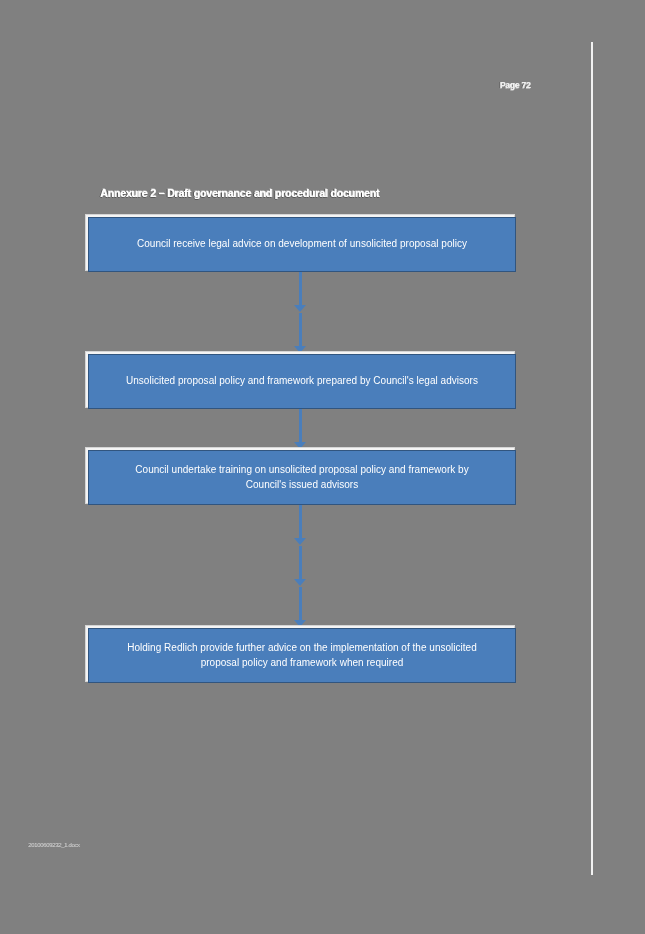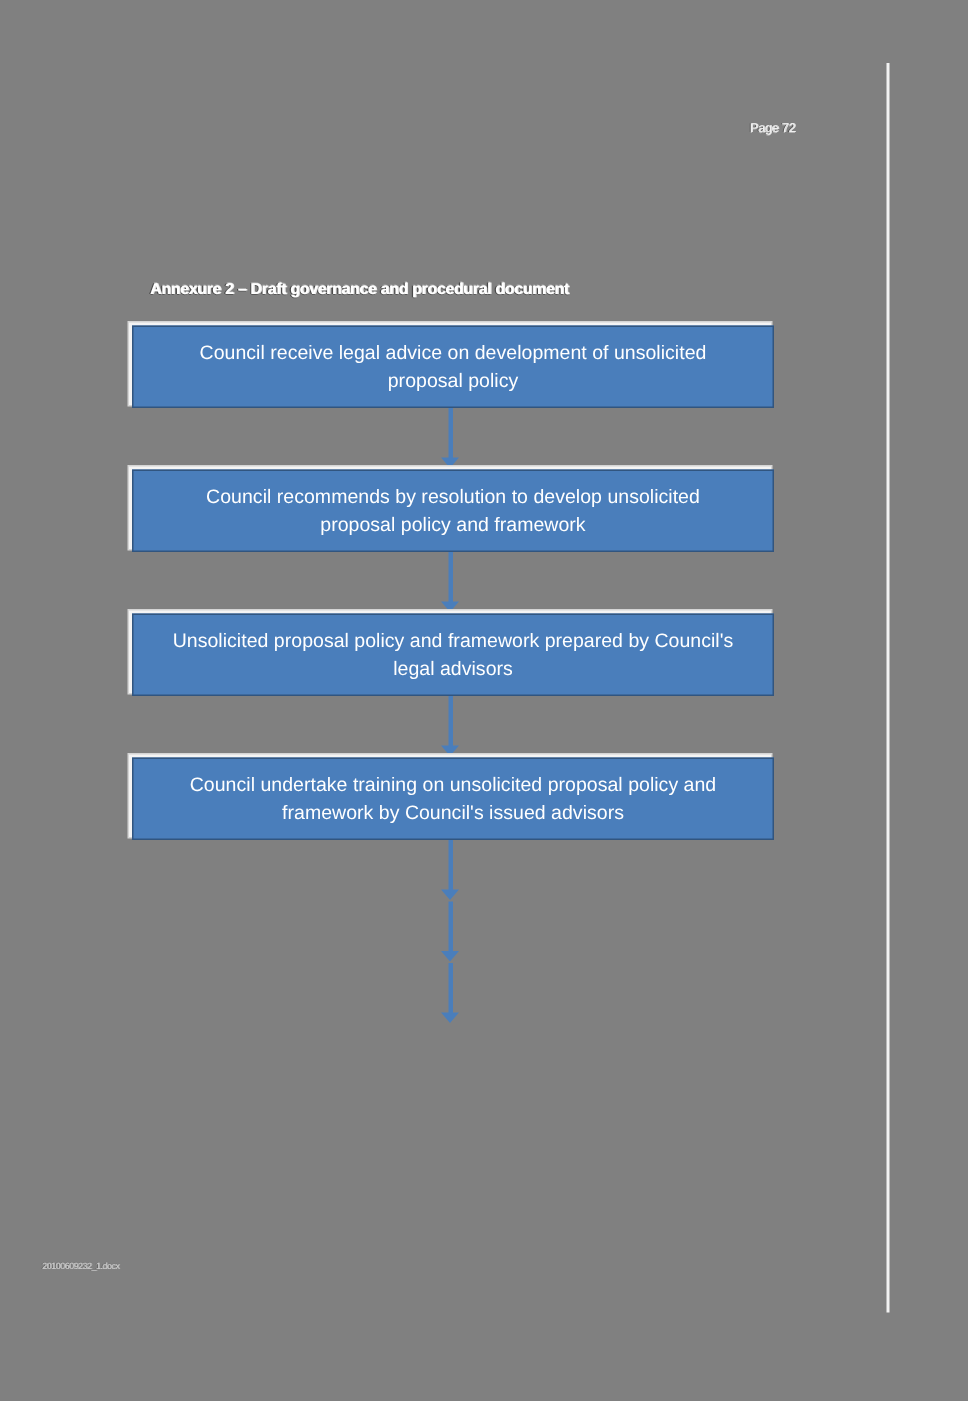--- a/index.html
+++ b/index.html
@@ -35,21 +35,21 @@
   }
 
   
   .page-number {
     position: absolute;
     left: 470px;
     top: 80px;
     width: 90px;
     text-align: center;
     font-size: 8.5px;
-    font-weight: normal;
+    font-weight: bold;
     color: #efefef;
     letter-spacing: -0.2px;
     text-shadow:
        0.7px 0 0 rgba(255,255,255,0.75),
       -0.7px 0 0 rgba(60,60,60,0.65),
        0 0.6px 0 rgba(255,255,255,0.4);
     white-space: nowrap;
   }
 
   
@@ -92,21 +92,21 @@
     box-shadow:
       -2px -2px 0 0 #f4f4f4,
       -2px -2px 0 1px #d5d5d5;
     display: flex;
     align-items: center;
     justify-content: center;
     padding: 4px 26px;
   }
 
   .flow-box-text {
-    font-size: 13px;
+    font-size: 10px;
     line-height: 1.45;
     color: #ffffff;
     text-align: center;
     letter-spacing: 0.02px;
   }
 
   
   .connector {
     position: relative;
     height: 41px;
@@ -162,25 +162,20 @@
   <div id="flowchart">
       <div class="flow-step">
         <div class="flow-box">
           <div class="flow-box-text">Council receive legal advice on development of unsolicited proposal policy</div>
         </div>
       </div>
       <div class="connector">
         <div class="connector-line"></div>
         <div class="connector-arrow"></div>
       </div>
-      <div class="flow-step">
-        <div class="flow-box">
-          <div class="flow-box-text">Council recommends by resolution to develop unsolicited proposal policy and framework</div>
-        </div>
-      </div>
       <div class="connector">
         <div class="connector-line"></div>
         <div class="connector-arrow"></div>
       </div>
       <div class="flow-step">
         <div class="flow-box">
           <div class="flow-box-text">Unsolicited proposal policy and framework prepared by Council's legal advisors</div>
         </div>
       </div>
       <div class="connector">
@@ -197,17 +192,22 @@
         <div class="connector-arrow"></div>
       </div>
       <div class="connector">
         <div class="connector-line"></div>
         <div class="connector-arrow"></div>
       </div>
       <div class="connector">
         <div class="connector-line"></div>
         <div class="connector-arrow"></div>
       </div>
+      <div class="flow-step">
+        <div class="flow-box">
+          <div class="flow-box-text">Holding Redlich provide further advice on the implementation of the unsolicited proposal policy and framework when required</div>
+        </div>
+      </div>
     </div>
 
   <div class="footer-ref">20100609232_1.docx</div>
 
 </div>
 
 </body></html>

